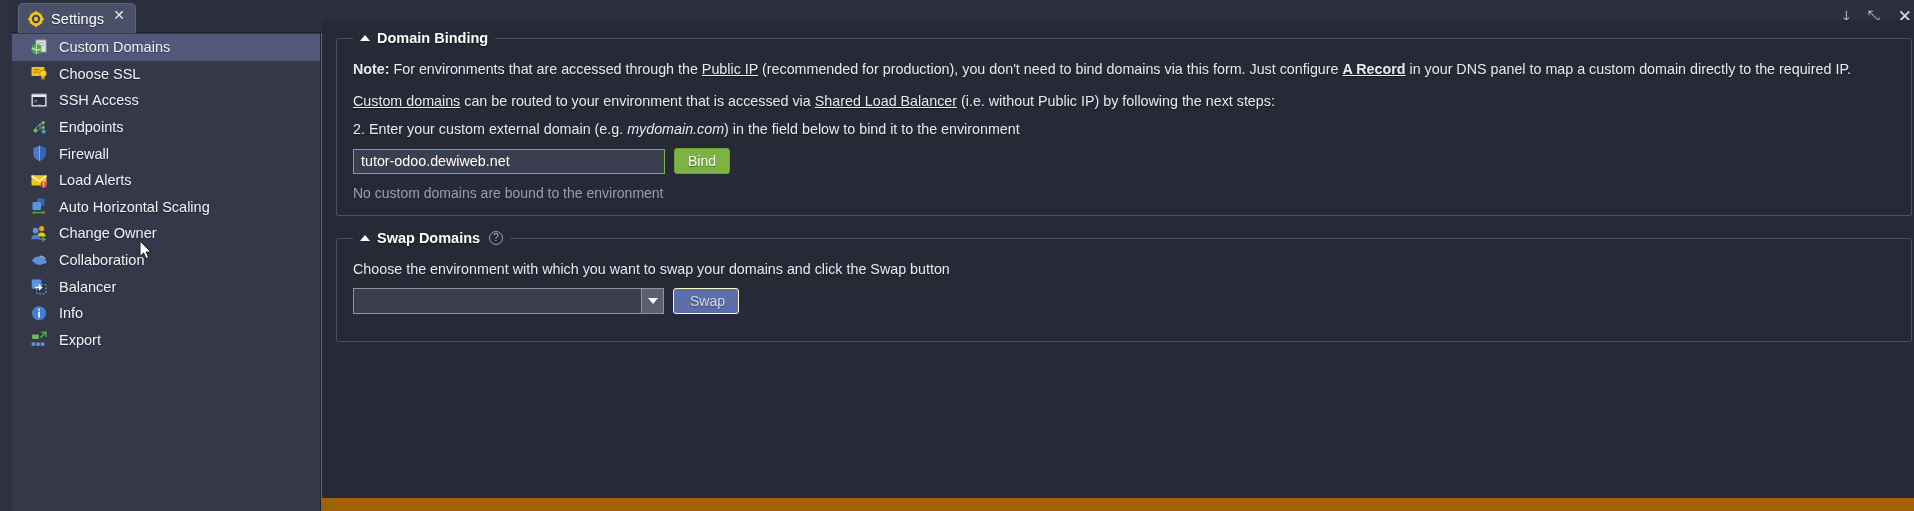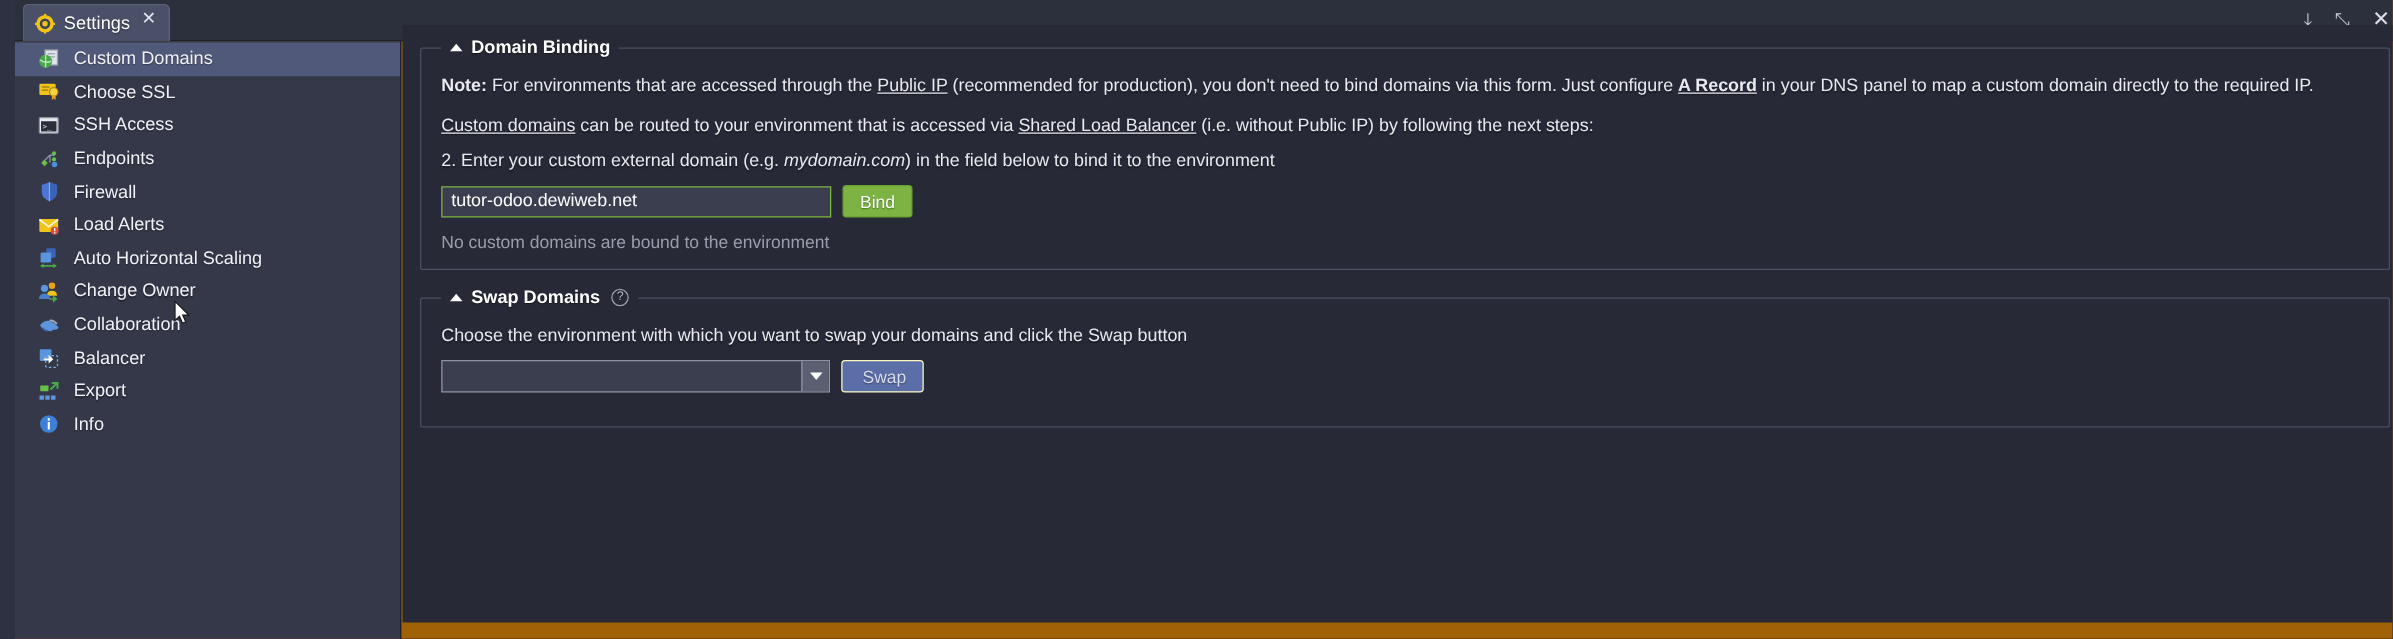--- a/index.html
+++ b/index.html
@@ -295,39 +295,39 @@
           <rect x="6.6" y="7.4" width="9.4" height="9.4" rx="1" fill="none" stroke="#7fa9e0" stroke-width="1" stroke-dasharray="2 1.6"></rect>
           <path d="M5 10.4 h6 M9.6 8.6 l2 1.8 -2 1.8z" stroke="#ffffff" stroke-width="1.4" fill="#ffffff"></path>
         </svg>
       </span>
       <span class="side-label">Balancer</span>
     </div>
 
     <div class="side-item">
       <span class="ico">
         <svg width="19" height="19" viewBox="0 0 19 19">
+          <circle cx="9" cy="9.2" r="7" fill="#3f7fd6"></circle>
+          <rect x="8.2" y="7.6" width="1.7" height="6" fill="#ffffff"></rect>
+          <rect x="8.2" y="4.6" width="1.7" height="1.9" fill="#ffffff"></rect>
+        </svg>
+      </span>
+      <span class="side-label">Info</span>
+    </div>
+
+    <div class="side-item">
+      <span class="ico">
+        <svg width="19" height="19" viewBox="0 0 19 19">
           <rect x="2.2" y="4.4" width="6.6" height="4.6" rx=".6" fill="#6abf4b"></rect>
           <path d="M10.4 7.6 L15.4 2.8 M11.4 2.4 H16 V7" stroke="#4aa84a" stroke-width="1.6" fill="none"></path>
           <rect x="1.6" y="12.4" width="3.6" height="3.4" fill="#5a95dd"></rect>
           <rect x="6.2" y="12.4" width="3.6" height="3.4" fill="#5a95dd"></rect>
           <rect x="10.8" y="12.4" width="3.6" height="3.4" fill="#5a95dd"></rect>
         </svg>
       </span>
       <span class="side-label">Export</span>
-    </div>
-
-    <div class="side-item">
-      <span class="ico">
-        <svg width="19" height="19" viewBox="0 0 19 19">
-          <circle cx="9" cy="9.2" r="7" fill="#3f7fd6"></circle>
-          <rect x="8.2" y="7.6" width="1.7" height="6" fill="#ffffff"></rect>
-          <rect x="8.2" y="4.6" width="1.7" height="1.9" fill="#ffffff"></rect>
-        </svg>
-      </span>
-      <span class="side-label">Info</span>
     </div>
 
     <div class="cursor">
       <svg width="14" height="21" viewBox="0 0 14 21">
         <path d="M1 1 L1 16.4 L4.6 13 L7 18.6 L9.6 17.4 L7.2 12 L12 12 Z" fill="#ffffff" stroke="#1a1a1a" stroke-width="1"></path>
       </svg>
     </div>
   </div>
 
   <div class="main">

